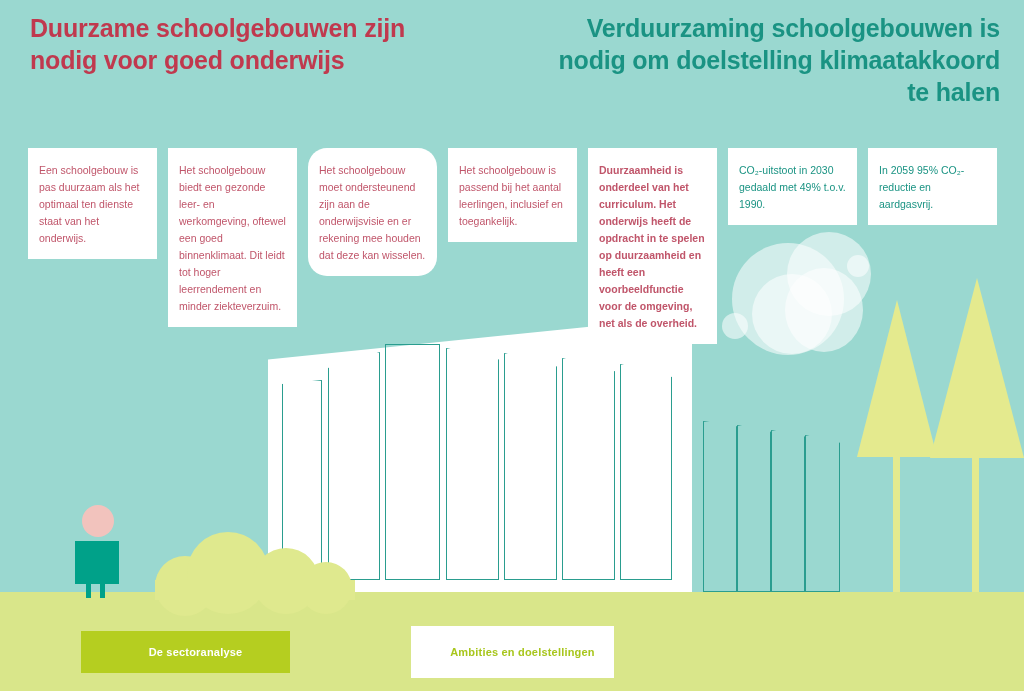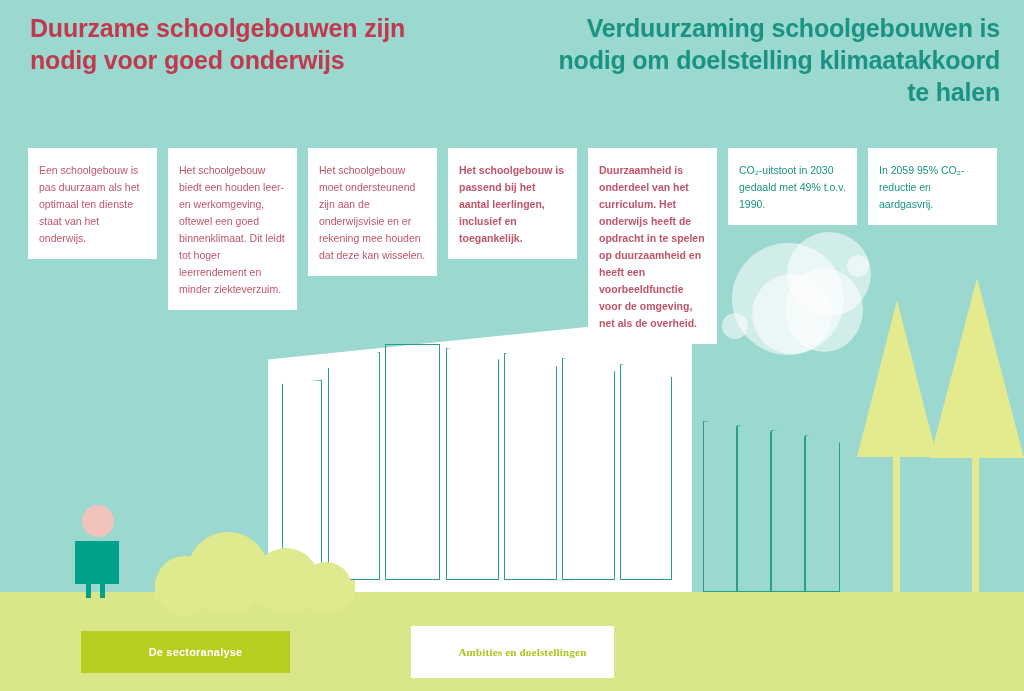--- a/index.html
+++ b/index.html
@@ -175,21 +175,20 @@
     box-sizing: border-box;
     padding-left: 20px;
   }
   .btn-green {
     background: #b5ce20;
     color: #ffffff;
   }
   .btn-white {
     background: #ffffff;
     color: #a8c61c;
-    font-family: Liberation Serif, serif;
   }
   #btn-1 { left: 81px;  width: 209px; }
   #btn-2 { left: 411px; width: 203px; top: 626px; height: 52px; }
   #btn-3 { left: 735px; width: 209px; }
 </style>
 </head>
 <body>
 
 <div id="poster">
 
@@ -244,23 +243,23 @@
       <div class="leg" style="left:30px; top:79px; width:5px;  height:14px;"></div>
     </div>
   </div>
 
   <div class="headline headline-right">Verduurzaming schoolgebouwen is nodig om doelstelling klimaatakkoord te halen</div>
 
   <div class="headline headline-left">Duurzame schoolgebouwen zijn nodig voor goed onderwijs</div>
 
   <div class="cards">
     <div class="card" style="left:0px;">Een schoolgebouw is pas duurzaam als het optimaal ten dienste staat van het onderwijs.</div>
-    <div class="card" style="left:140px;">Het schoolgebouw biedt een houden leer- en werkomgeving, oftewel een goed binnenklimaat. Dit leidt tot hoger leerrendement en minder ziekteverzuim.</div>
-    <div class="card" style="left:280px;">Het schoolgebouw moet ondersteunend zijn aan de onderwijsvisie en er rekening mee houden dat deze kan wisselen.</div>
-    <div class="card" style="left:420px;font-weight:bold;">Het schoolgebouw is passend bij het aantal leerlingen, inclusief en toegankelijk.</div>
+    <div class="card" style="left:140px;">Het schoolgebouw biedt een gezonde leer- en werkomgeving, oftewel een goed binnenklimaat. Dit leidt tot hoger leerrendement en minder ziekteverzuim.</div>
+    <div class="card" style="left:280px;border-radius:19px;">Het schoolgebouw moet ondersteunend zijn aan de onderwijsvisie en er rekening mee houden dat deze kan wisselen.</div>
+    <div class="card" style="left:420px;">Het schoolgebouw is passend bij het aantal leerlingen, inclusief en toegankelijk.</div>
     <div class="card" style="left:560px;font-weight:bold;">Duurzaamheid is onderdeel van het curriculum. Het onderwijs heeft de opdracht in te spelen op duurzaamheid en heeft een voorbeeldfunctie voor de omgeving, net als de overheid.</div>
     <div class="card teal" style="left:700px;">CO₂-uitstoot in 2030 gedaald met 49% t.o.v. 1990.</div>
     <div class="card teal" style="left:840px;">In 2059 95% CO₂-reductie en aardgasvrij.</div>
   </div>
 
   <div id="btn-1" class="btn btn-green">De sectoranalyse</div>
 
   <div id="btn-2" class="btn btn-white">Ambities en doelstellingen</div>
 
 </div>

